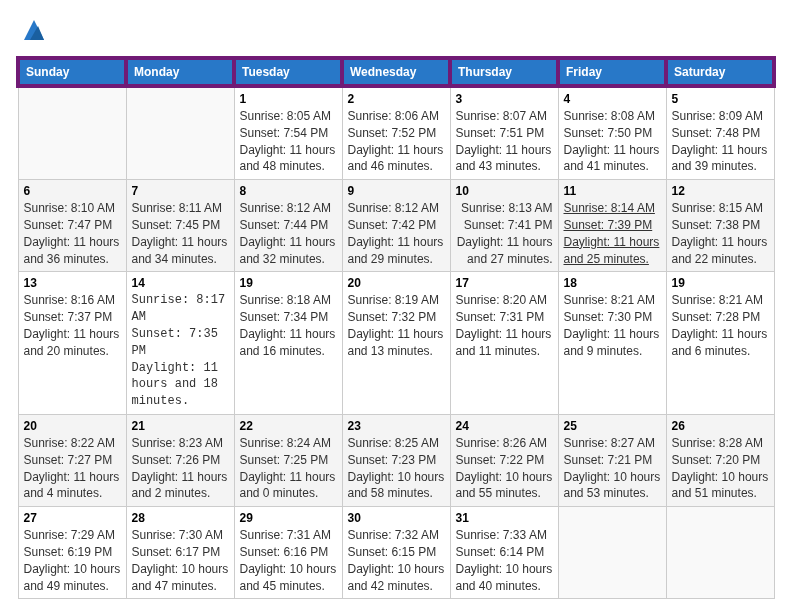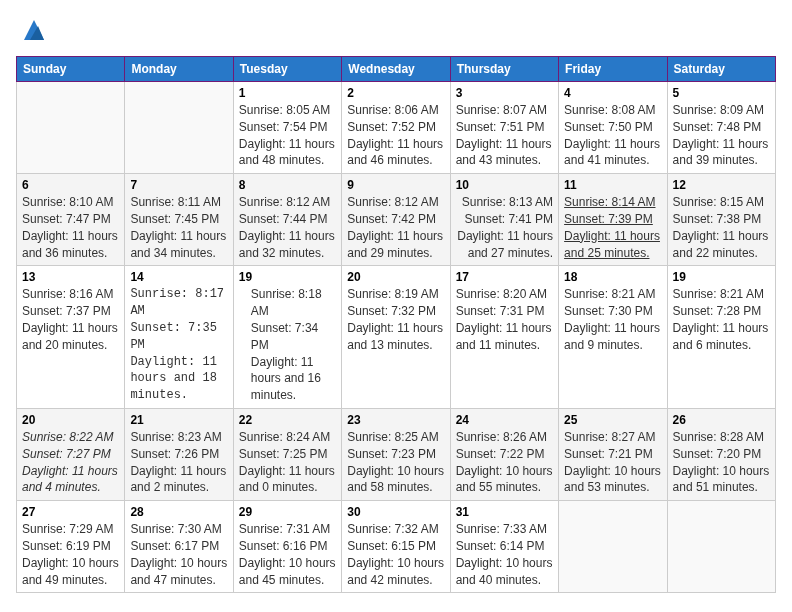--- a/index.html
+++ b/index.html
@@ -49,21 +49,21 @@
       border-collapse: collapse;
       font-size: 10.5px;
     }
     .calendar th {
       background: #2878c8;
       color: #fff;
       text-align: left;
       padding: 5px 6px;
       font-size: 12px;
       font-weight: bold;
-      border: 1px solid #701a75;
+      border: 4px solid #701a75;
     }
     .calendar td {
       border: 1px solid #ccc;
       vertical-align: top;
       padding: 4px 5px;
       width: 108px;
       min-height: 70px;
       background: #fff;
     }
     .calendar tr:nth-child(even) td {
@@ -203,21 +203,21 @@
 Daylight: 11 hours and 20 minutes.</div>
         </td>
         <td>
           <span class="day-number">14</span>
           <div class="day-info" style="white-space: pre-line; font-family: Liberation Mono, monospace;">Sunrise: 8:17 AM
 Sunset: 7:35 PM
 Daylight: 11 hours and 18 minutes.</div>
         </td>
         <td>
           <span class="day-number">19</span>
-          <div class="day-info" style="white-space: pre-line; margin-left: 12px;">Sunrise: 8:18 AM
+          <div class="day-info" style="white-space: pre-line;">Sunrise: 8:18 AM
 Sunset: 7:34 PM
 Daylight: 11 hours and 16 minutes.</div>
         </td>
         <td>
           <span class="day-number">20</span>
           <div class="day-info" style="white-space: pre-line;">Sunrise: 8:19 AM
 Sunset: 7:32 PM
 Daylight: 11 hours and 13 minutes.</div>
         </td>
         <td>
@@ -235,21 +235,21 @@
         <td>
           <span class="day-number">19</span>
           <div class="day-info" style="white-space: pre-line;">Sunrise: 8:21 AM
 Sunset: 7:28 PM
 Daylight: 11 hours and 6 minutes.</div>
         </td>
       </tr>
       <tr>
         <td>
           <span class="day-number">20</span>
-          <div class="day-info" style="white-space: pre-line; font-style: italic;">Sunrise: 8:22 AM
+          <div class="day-info" style="white-space: pre-line;">Sunrise: 8:22 AM
 Sunset: 7:27 PM
 Daylight: 11 hours and 4 minutes.</div>
         </td>
         <td>
           <span class="day-number">21</span>
           <div class="day-info" style="white-space: pre-line;">Sunrise: 8:23 AM
 Sunset: 7:26 PM
 Daylight: 11 hours and 2 minutes.</div>
         </td>
         <td>

